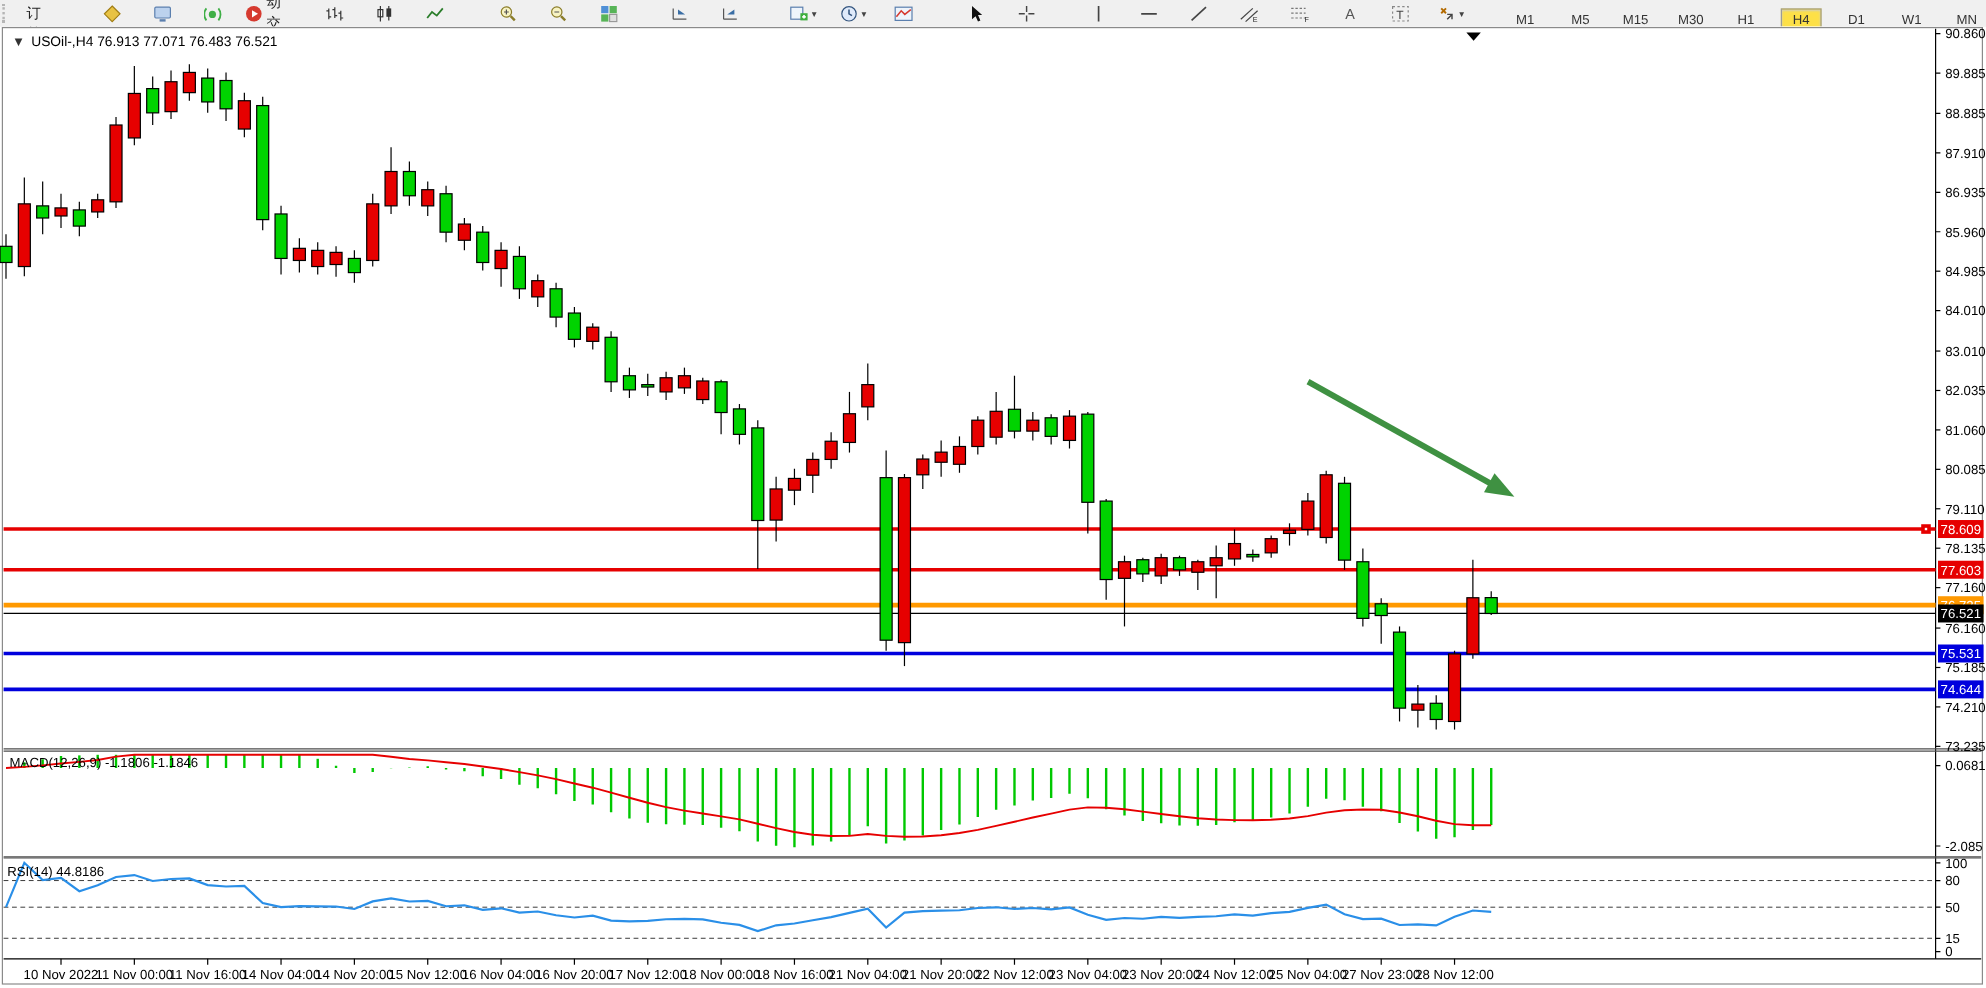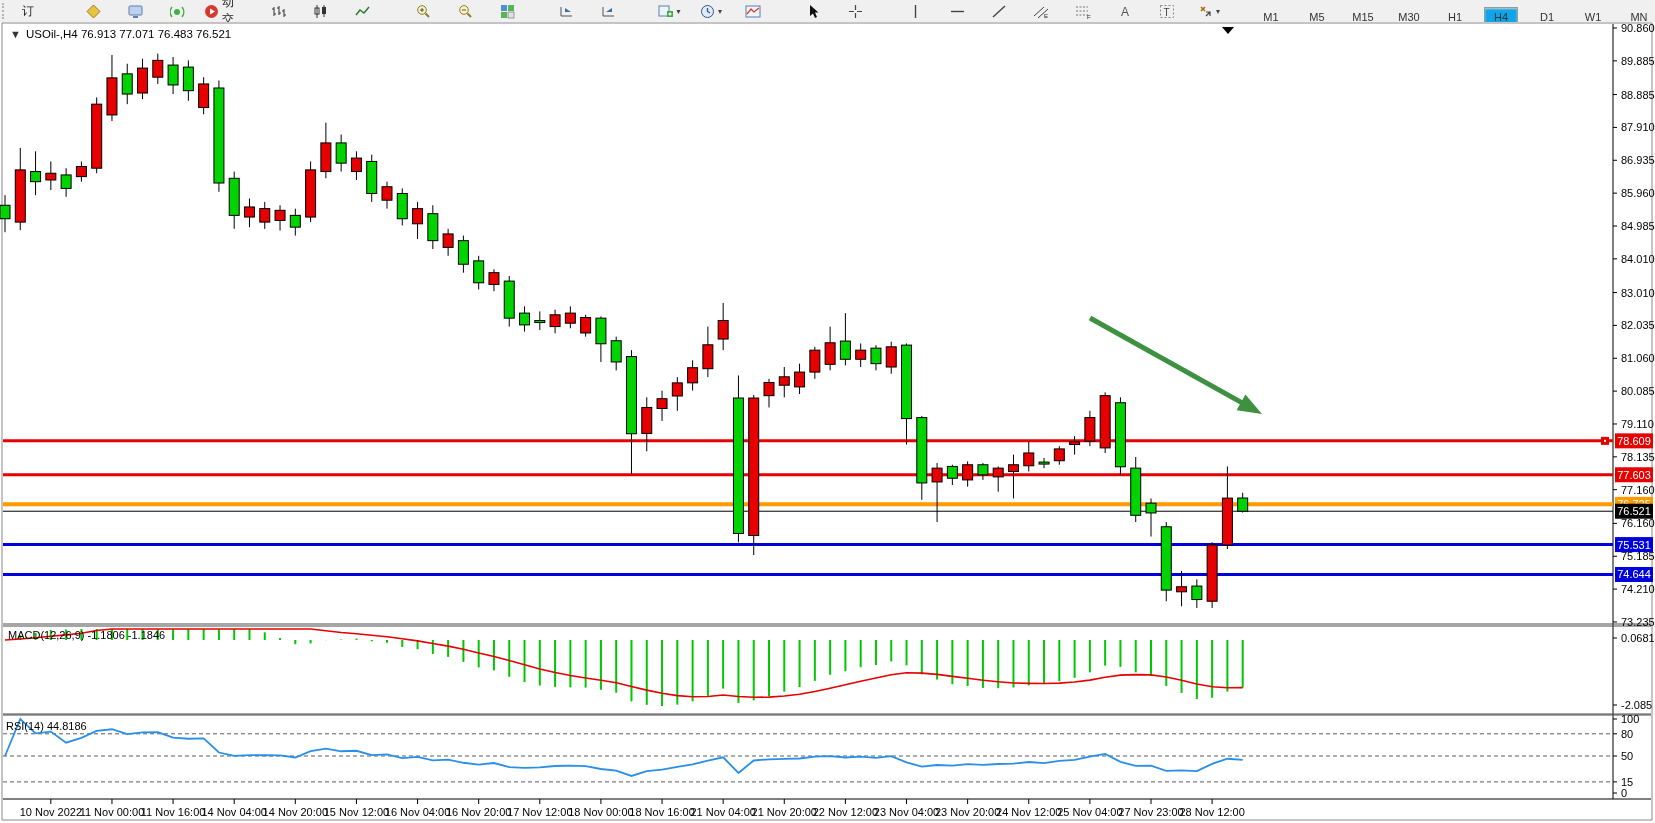--- a/index.html
+++ b/index.html
@@ -9,21 +9,21 @@
   #toolbar{position:absolute;left:0;top:0;width:1655px;height:22px;background:#f0f0f0;
     border-bottom:1px solid #d5d5d5;display:flex;align-items:center;gap:12px;font-size:12px;}
   .grip{width:5px;height:16px;margin:0 2px;border-left:2px dotted #b5b5b5;}
   .sep{width:1px;height:18px;background:#c8c8c8;margin:0 3px;}
   .tbtn{height:20px;min-width:22px;display:flex;align-items:center;justify-content:center;
     gap:3px;padding:0 3px;border:1px solid transparent;border-radius:2px;color:#222;cursor:default;}
   .tbtn svg{display:block;}
   .tbtn .caret{font-size:8px;color:#444;}
   .tf{height:18px;min-width:26px;display:flex;align-items:center;justify-content:center;
     font-size:11px;color:#333;padding:0 3px;border:1px solid transparent;margin-top:12px;}
-  .tf.active{border:1px solid #9a9a9a;background:#0ea5e9;box-shadow:inset 0 1px 2px #ccc;}
+  .tf.active{border:1px solid #9a9a9a;background:#fde047;box-shadow:inset 0 1px 2px #ccc;}
   #tb-right{margin-left:auto;display:flex;align-items:center;margin-right:8px;gap:6px;}
   .badge{position:absolute;top:-4px;right:-6px;background:#e33022;color:#fff;border-radius:8px;
     font-size:9px;font-weight:bold;padding:0 4px;line-height:12px;}
   
   #chartwrap{position:absolute;left:0;top:22px;width:1655px;height:801px;background:#fff;}
   svg text{font-family:"Liberation Sans",sans-serif;}
 </style>
 </head>
 <body>
 <div id="app">

